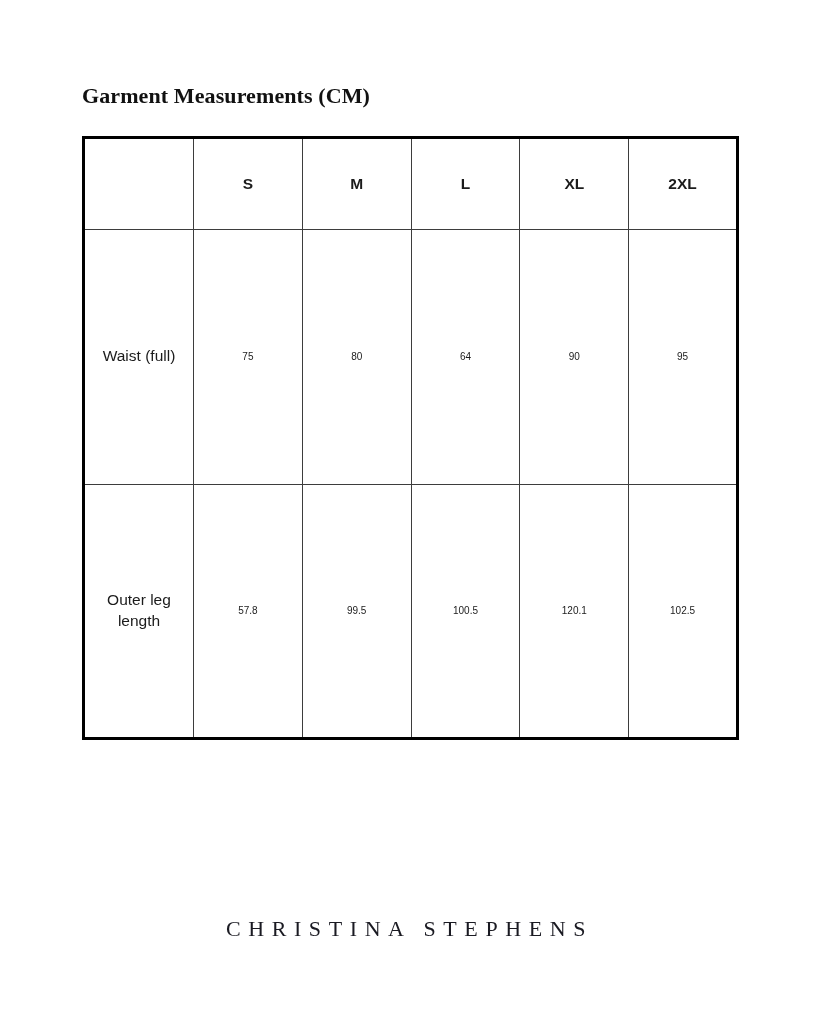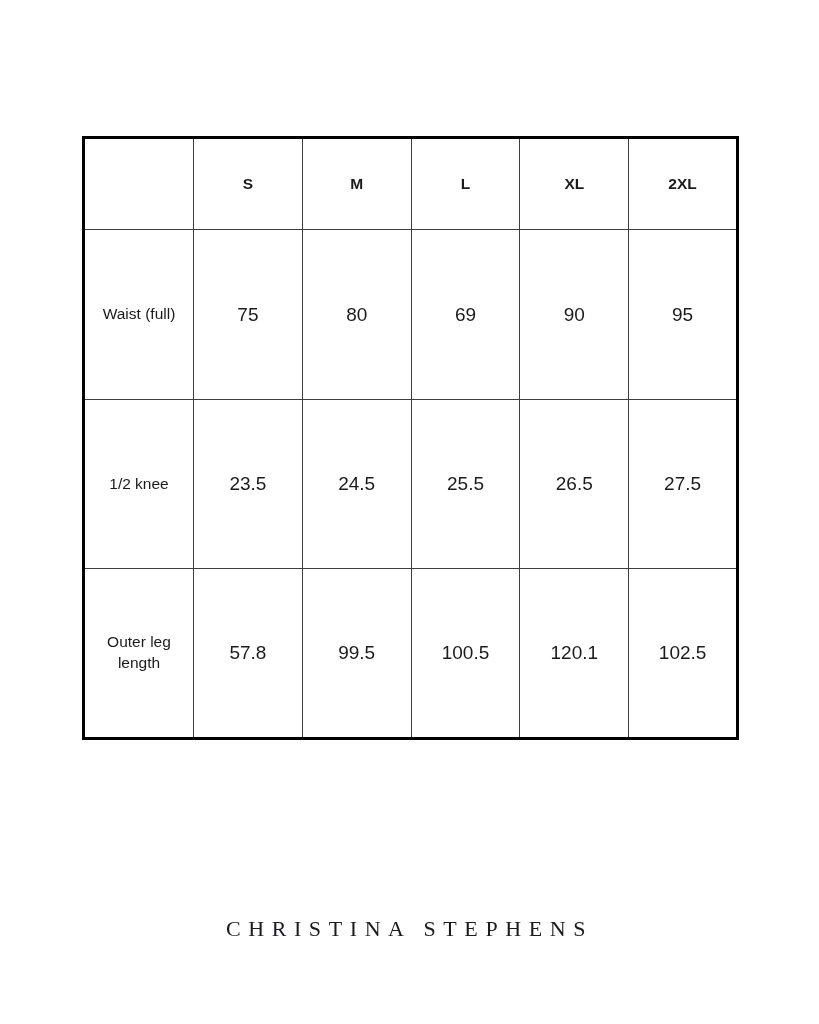--- a/index.html
+++ b/index.html
@@ -54,21 +54,21 @@
   table.size-table col.data-col  { width: 108.8px; }
 
   table.size-table th,
   table.size-table td {
     border: 1px solid #3d3d3d;
     padding: 2px 4px;
     text-align: center;
     vertical-align: middle;
     color: #1b1b1b;
     font-family: "Liberation Sans", sans-serif;
-    font-size: 19px;
+    font-size: 10px;
     font-weight: normal;
     line-height: 1.35;
   }
   table.size-table thead th {
     font-weight: bold;
     font-size: 15.5px;
     height: 86px;
   }
   table.size-table thead th.corner-cell { }
   table.size-table tbody tr { height: 86px; }
@@ -91,20 +91,21 @@
     letter-spacing: 7.6px;
     color: #1a1a22;
     white-space: nowrap;
   }
 </style>
 </head>
 <body>
 
 <div class="page">
 
+  <div class="doc-title">Garment Measurements (CM)</div>
 
   <div class="size-table-wrap">
     <table class="size-table">
       <colgroup>
         <col class="label-col">
         <col class="data-col">
         <col class="data-col">
         <col class="data-col">
         <col class="data-col">
         <col class="data-col">
@@ -117,31 +118,23 @@
           <th>L</th>
           <th>XL</th>
           <th>2XL</th>
         </tr>
       </thead>
       <tbody>
         <tr>
           <td class="row-label">Waist (full)</td>
           <td>75</td>
           <td>80</td>
-          <td>69</td>
+          <td>64</td>
           <td>90</td>
           <td>95</td>
-        </tr>
-        <tr>
-          <td class="row-label">1/2 knee</td>
-          <td>23.5</td>
-          <td>24.5</td>
-          <td>25.5</td>
-          <td>26.5</td>
-          <td>27.5</td>
         </tr>
         <tr>
           <td class="row-label">Outer leg length</td>
           <td>57.8</td>
           <td>99.5</td>
           <td>100.5</td>
           <td>120.1</td>
           <td>102.5</td>
         </tr>
       </tbody>

